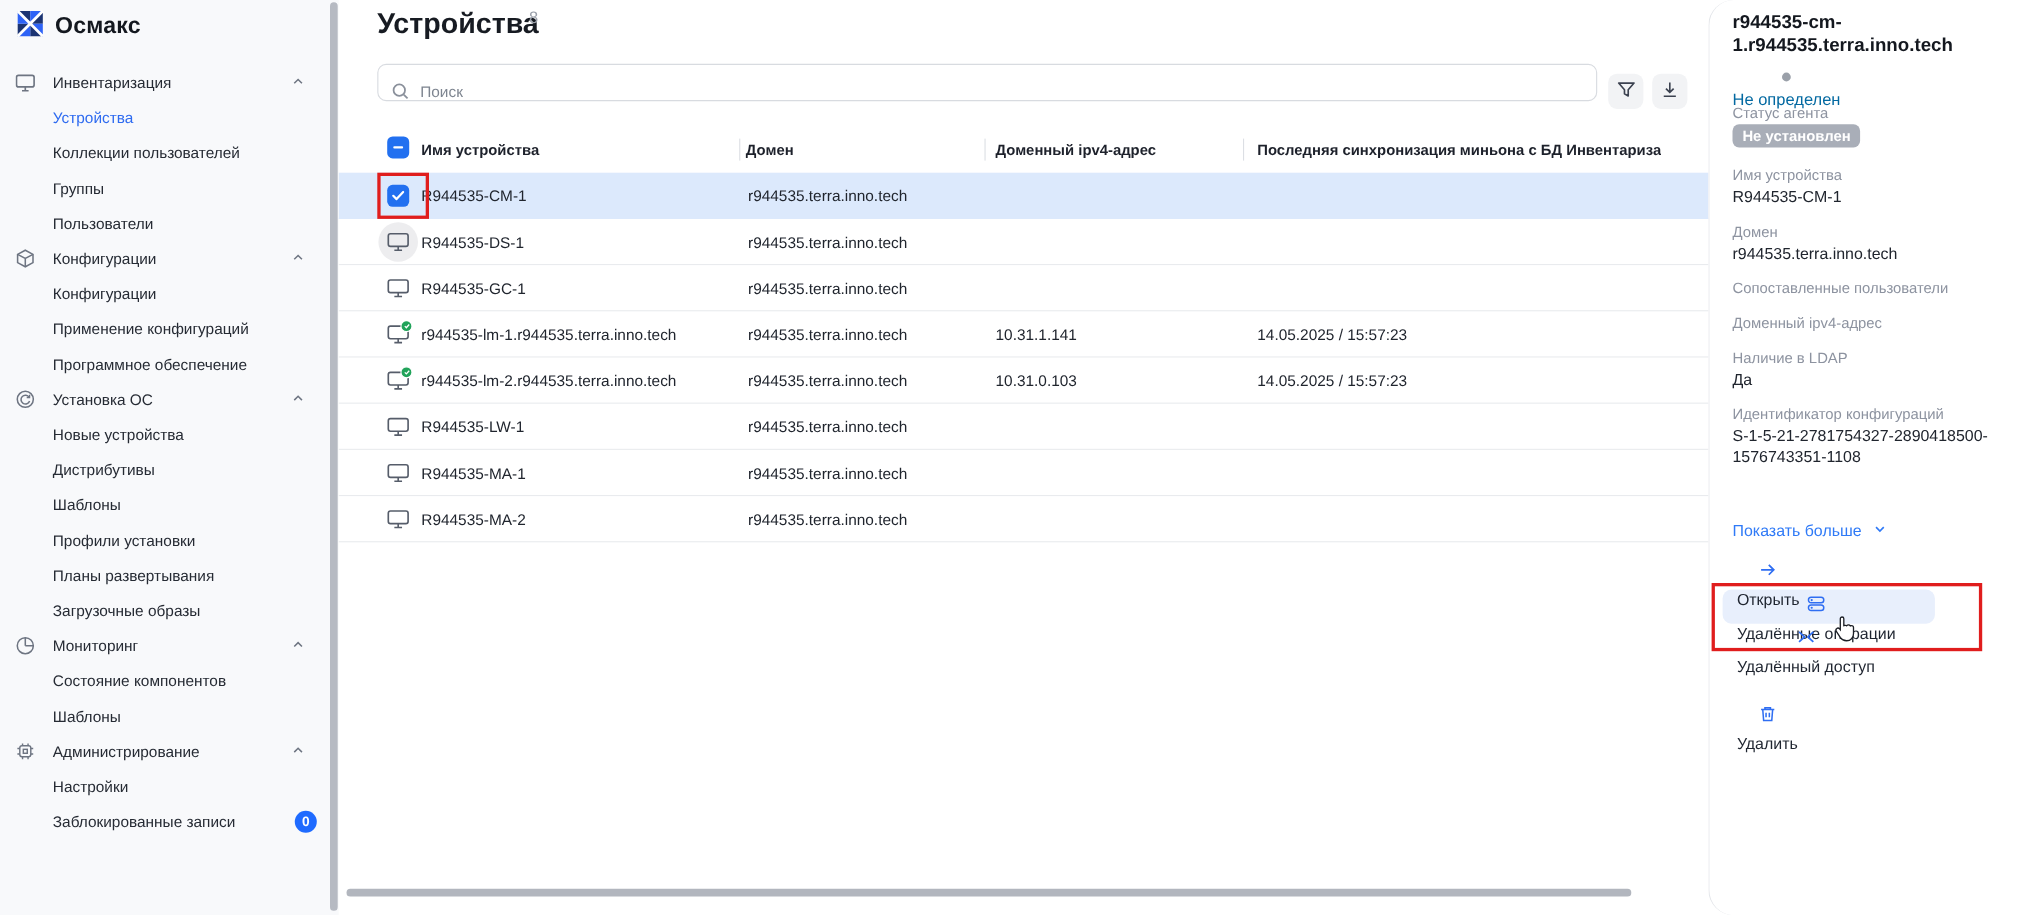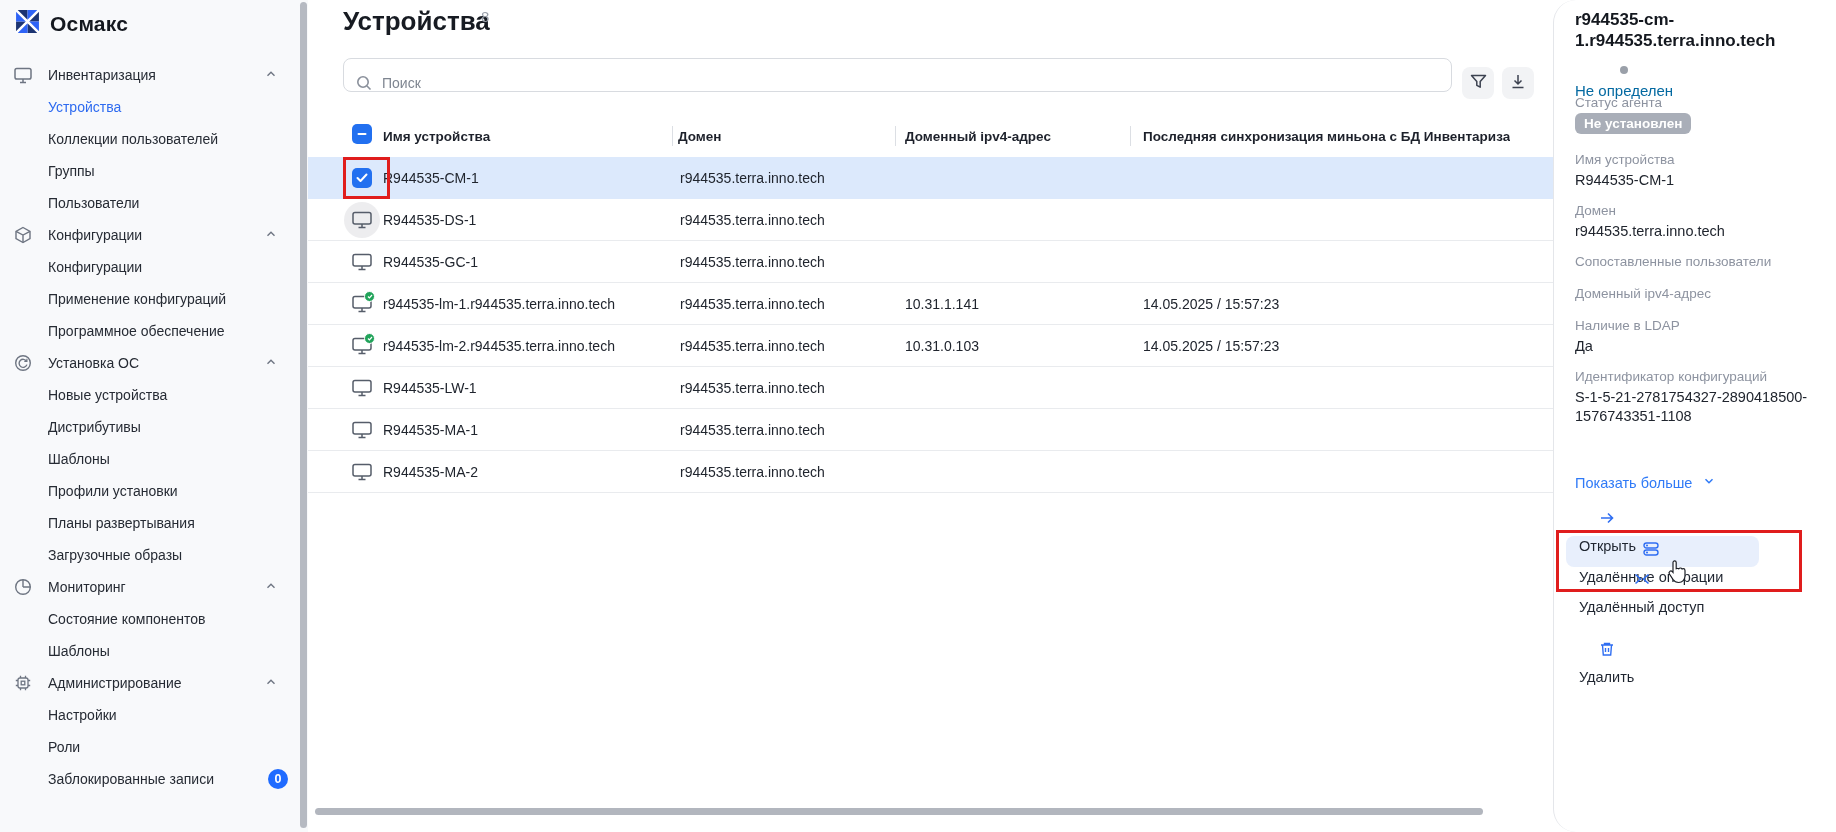--- a/index.html
+++ b/index.html
@@ -200,23 +200,20 @@
       </span>
       <span class="slbl">Администрирование</span>
       <span class="chev"><svg width="14" height="14" viewBox="0 0 16 16" fill="none" stroke="#6e7582" stroke-width="1.6">
             <path d="M4 10l4-4 4 4"></path>
           </svg></span>
     </div>
     <div class="srow sub">
         <span class="slbl">Настройки</span>
       </div>
     <div class="srow sub">
-        <span class="slbl">Роли</span>
-      </div>
-    <div class="srow sub">
       <span class="slbl">Заблокированные записи</span>
       <span class="badge0">0</span>
     </div>
   </div>
   <div class="side-scroll"></div>
 </div>
 
 <div class="main">
   <div class="pg-title">Устройства</div>
   <div class="pg-count">8</div>

